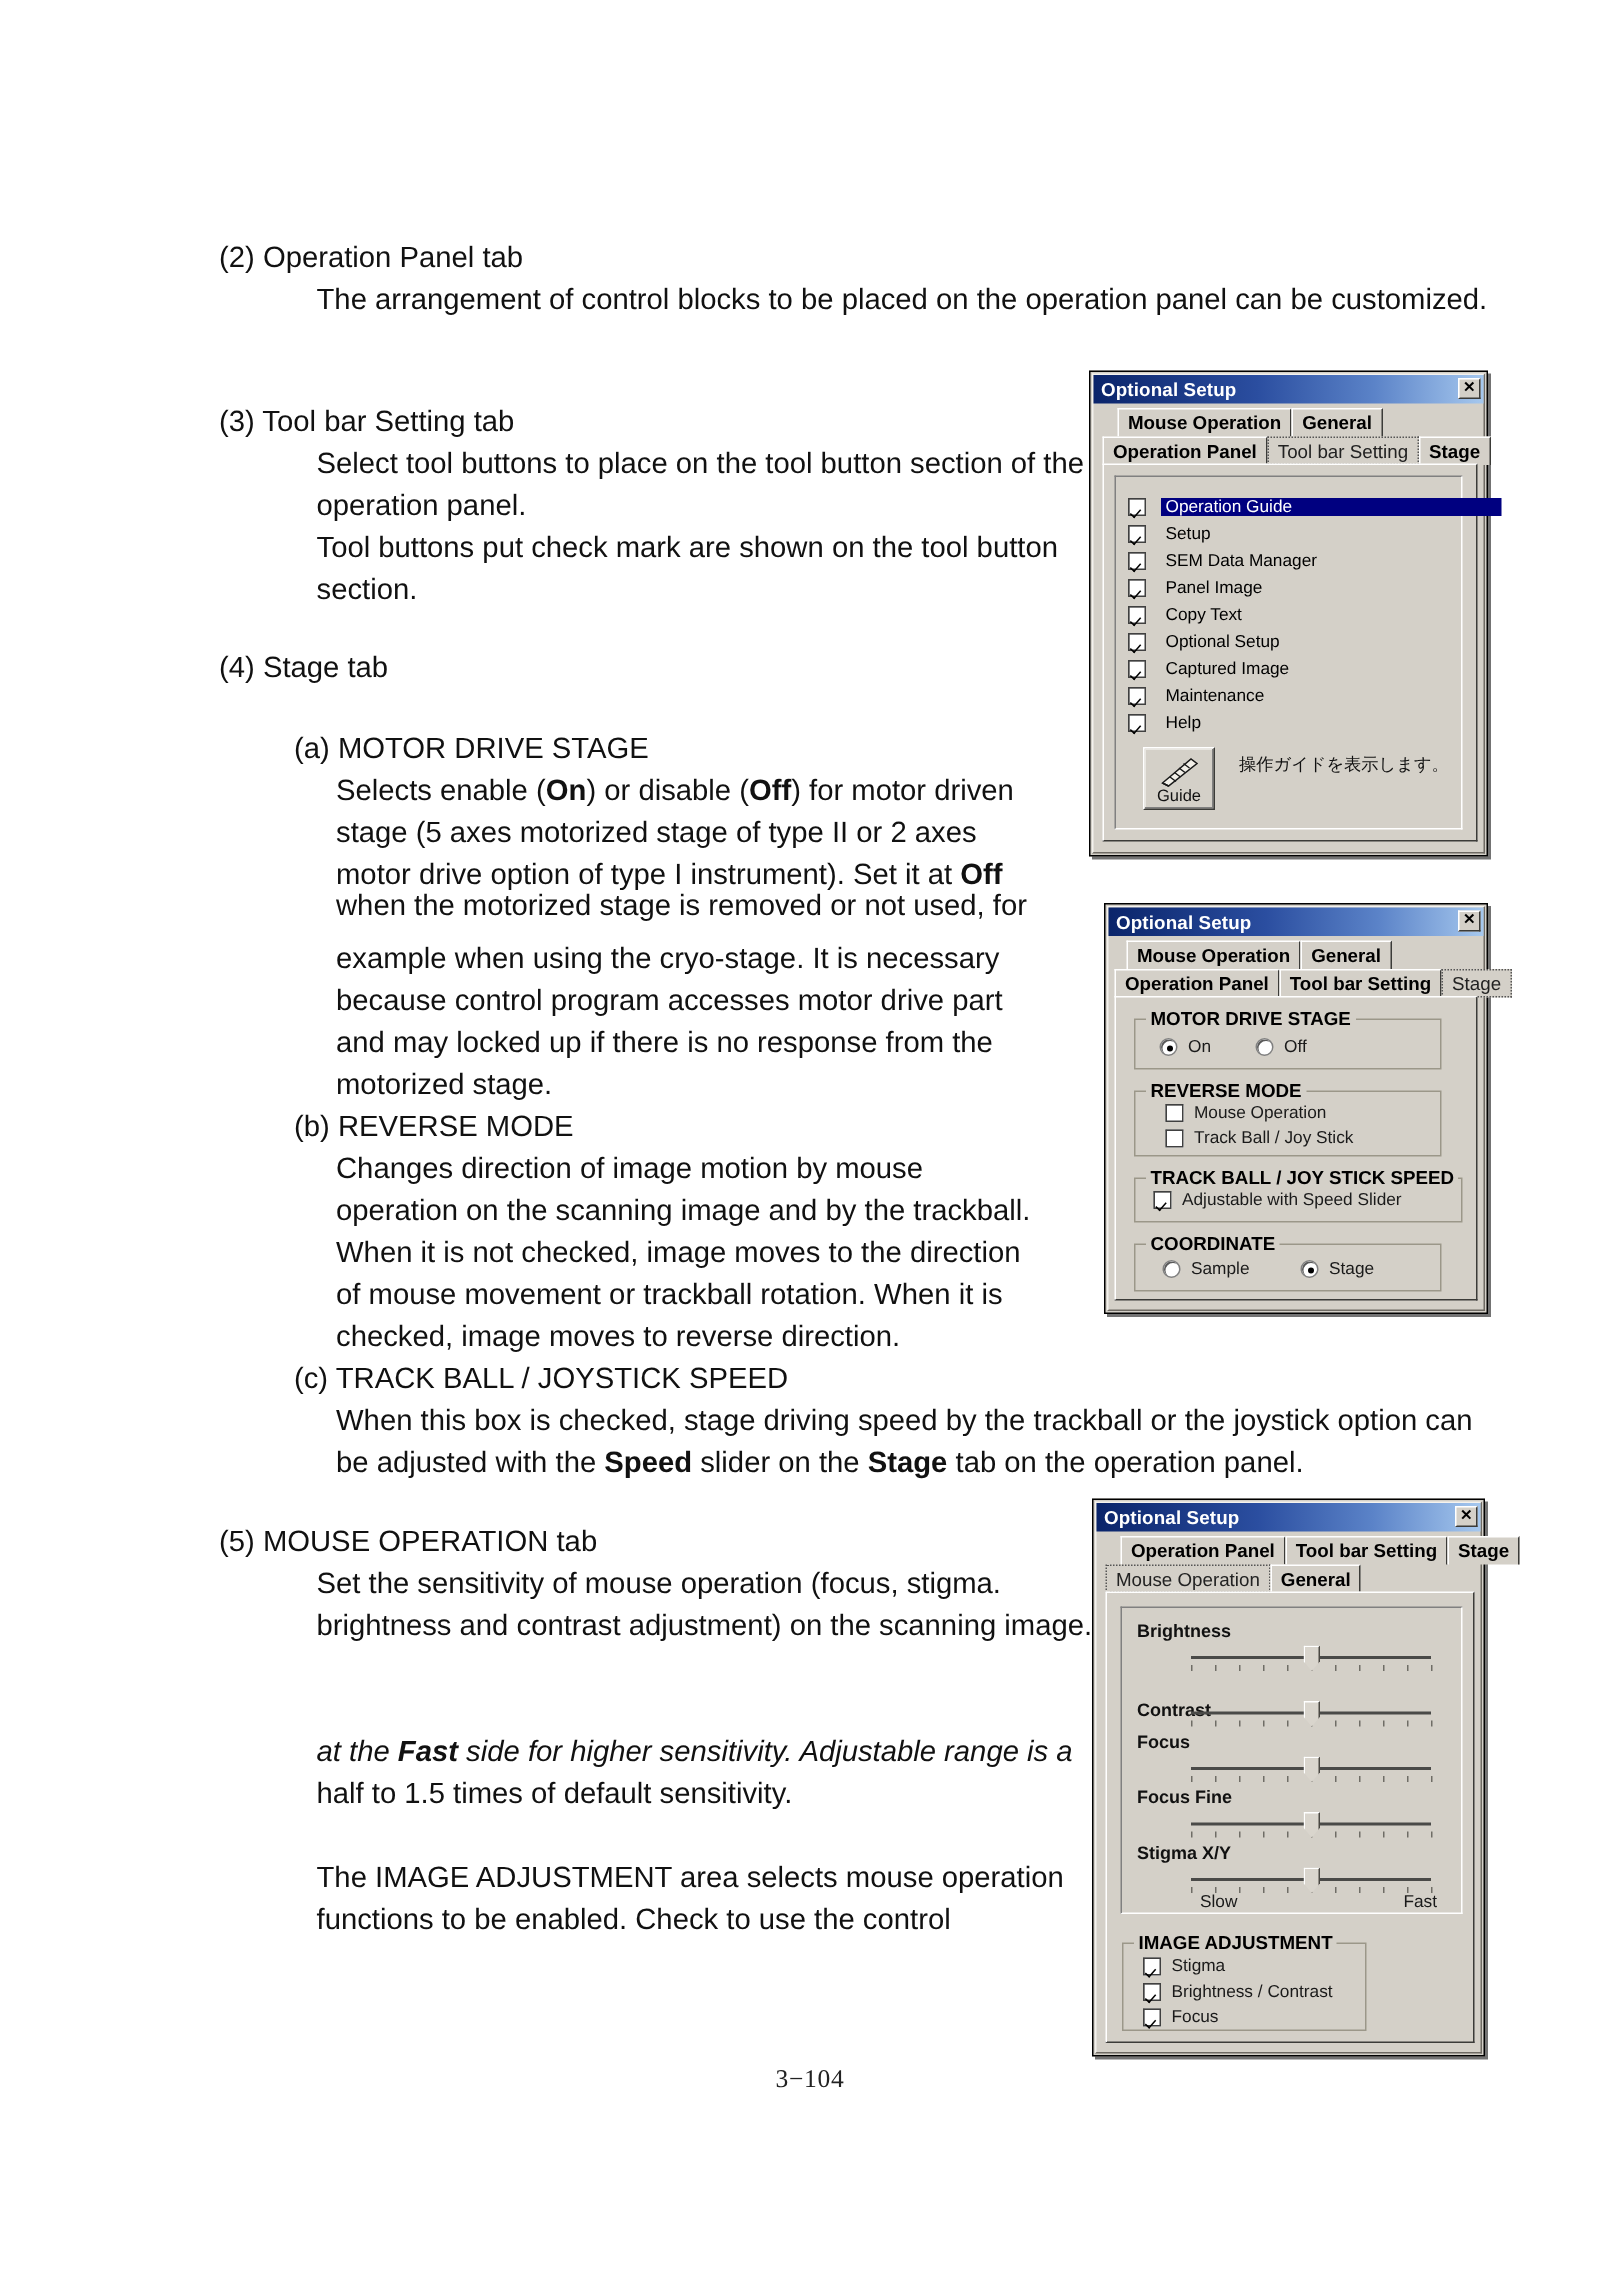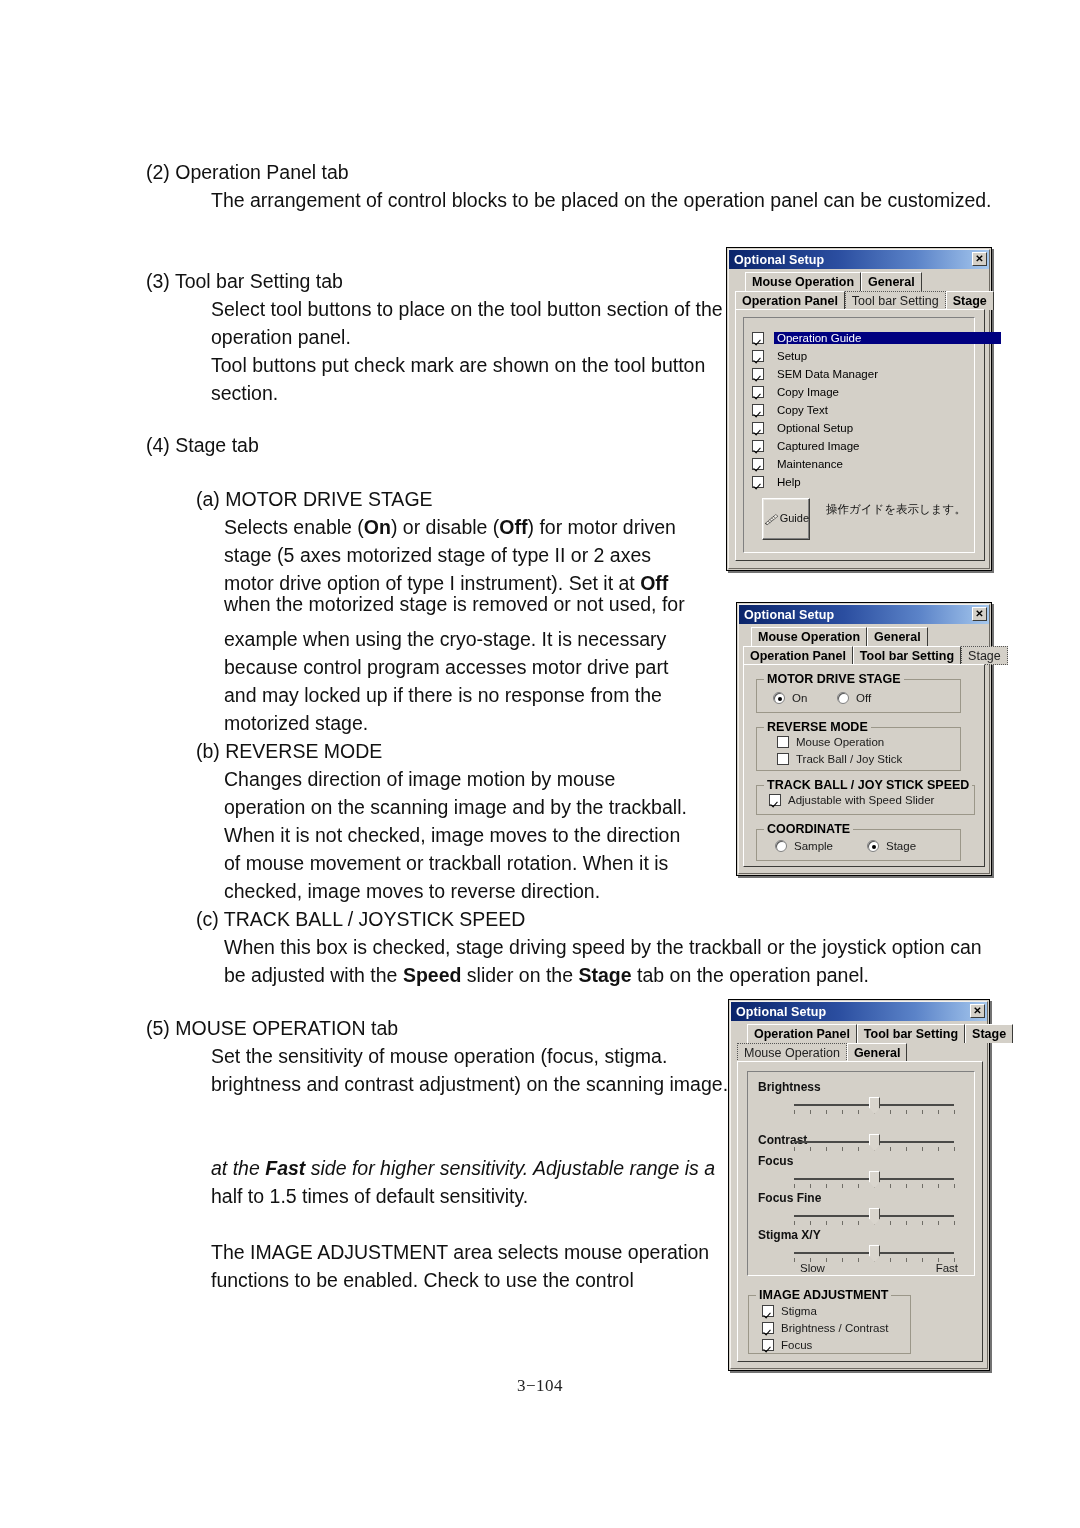--- a/index.html
+++ b/index.html
@@ -146,21 +146,21 @@
     position:absolute; top:-8px; left:7px; background:#d4d0c8;
     padding:0 3px; font-size:12.5px; font-weight:bold; white-space:nowrap; color:#000;
   }
 
   
   .btn {
     position:absolute; background:#d4d0c8;
     border-top:1px solid #ffffff; border-left:1px solid #ffffff;
     border-right:1px solid #3b3b38; border-bottom:1px solid #3b3b38;
     box-shadow: inset -1px -1px 0 #808080, inset 1px 1px 0 #e8e6e1;
-    display:flex; flex-direction:row; align-items:center; justify-content:flex-end;
+    display:flex; flex-direction:column; align-items:center; justify-content:flex-end;
     padding-bottom:2px; cursor:pointer;
   }
   .btn .cap { font-size:11px; color:#111; }
 
   
   .slider { position:absolute; }
   .sl-track { position:absolute; left:0; right:0; top:6px; height:2px; background:#4a4a48; }
   .sl-ticks { position:absolute; left:0; right:0; top:12px; height:5px; }
   .sl-ticks i { position:absolute; top:0; width:1px; height:4px; background:#6f6d66; }
   .sl-thumb {
@@ -253,21 +253,21 @@
           <div class="list-item">
             <span class="chk on"></span>
             <span class="lbl">Setup</span>
           </div>
           <div class="list-item">
             <span class="chk on"></span>
             <span class="lbl">SEM Data Manager</span>
           </div>
           <div class="list-item">
             <span class="chk on"></span>
-            <span class="lbl">Copy Image</span>
+            <span class="lbl">Panel Image</span>
           </div>
           <div class="list-item">
             <span class="chk on"></span>
             <span class="lbl">Copy Text</span>
           </div>
           <div class="list-item">
             <span class="chk on"></span>
             <span class="lbl">Optional Setup</span>
           </div>
           <div class="list-item">

